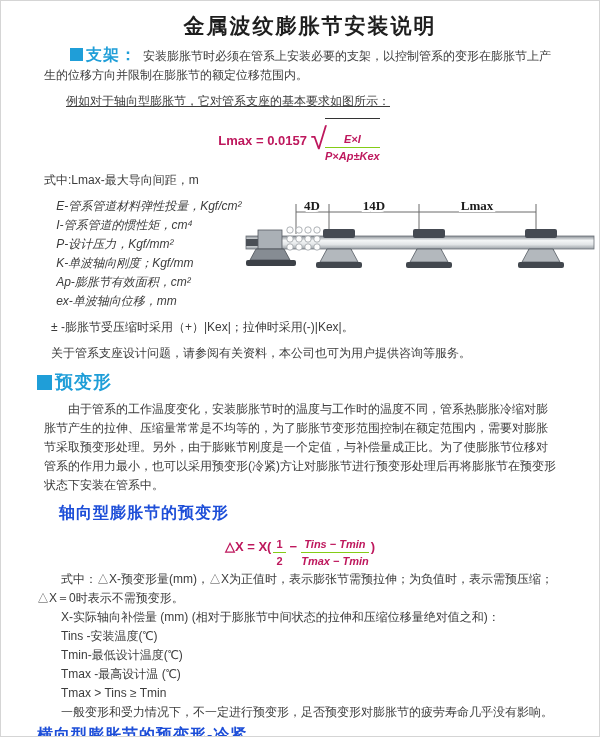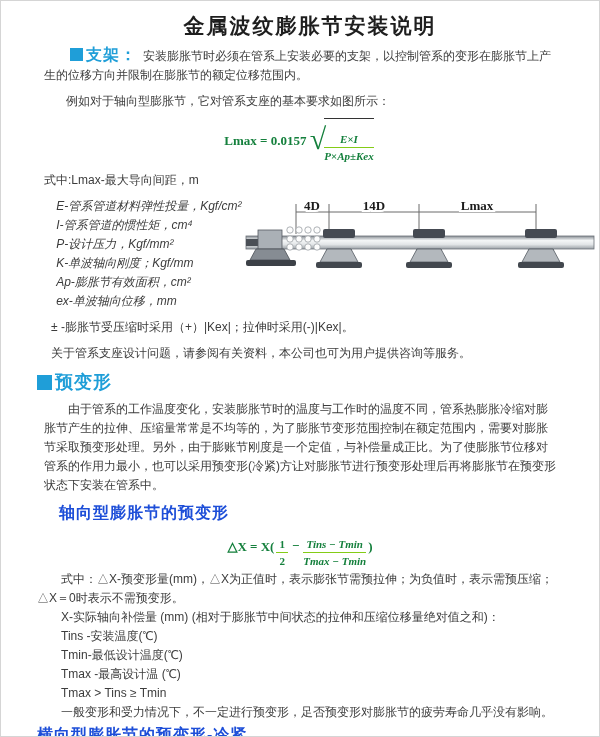--- a/index.html
+++ b/index.html
@@ -21,21 +21,21 @@
     font-size:21px;
     line-height:26px;
     font-weight:bold;
     color:#1e1e1e;
     letter-spacing:2px;
     padding-left:20px;
   }
 
   .para { margin:7px; font-size:12px; line-height:19px; color:#3c3c3c; }
   .p-support { margin-top:6px; text-indent:26px; }
-  .indent18 { text-indent:22px; }
+  .indent18 { text-indent:22px;text-decoration:underline; }
   .ml12 { margin-left:14px; }
 
   .sq {
     display:inline-block; width:13px; height:13px;
     background:#1f9ed8; margin-right:3px; vertical-align:-1px;
   }
   .sq-lg { width:15px; height:15px; vertical-align:-2px; }
   .sec-inline { color:#1f9ed8; font-size:16px; font-weight:bold; letter-spacing:1px; margin-right:6px; }
 
   .sec-h {
@@ -47,22 +47,22 @@
     letter-spacing:1px; margin:4px 0 2px;
   }
   .sub-axial { margin-left:22px; }
   .sub-lateral { margin-left:0; margin-top:2px; }
 
   .indent2 { text-indent:2em; }
 
   
   .formula {
     margin:6px 0; text-align:center;
-    font-family:Liberation Serif, serif;
-    font-size:13px; font-weight:bold; color:#15803d;
+    font-family:Liberation Sans, sans-serif;
+    font-size:13px; font-weight:bold; color:#be185d;
   }
   .formula.compact { margin:2px 0; }
   .f-lhs { vertical-align:middle; }
   .f-rhs { vertical-align:middle; }
   .it { font-style:italic; }
   .frac {
     display:inline-block; vertical-align:middle; text-align:center;
     font-size:11px; line-height:1.3; margin:0 2px;
   }
   .frac .top { display:block; border-bottom:1px solid #84cc16; padding:12px 3px 1px; }

